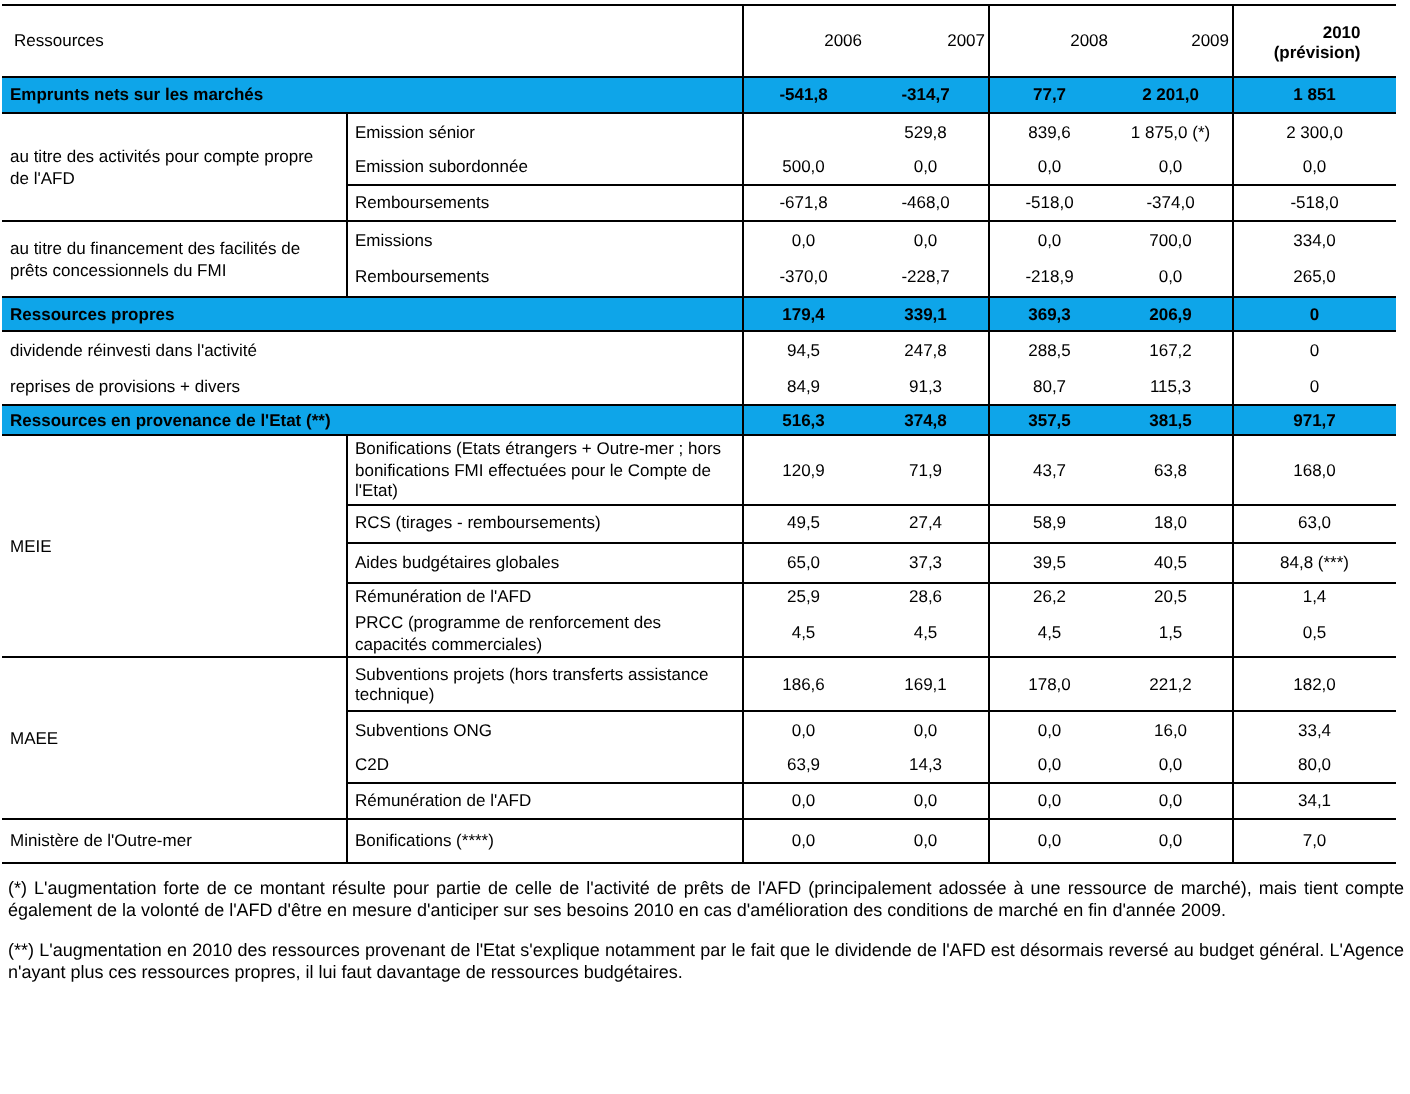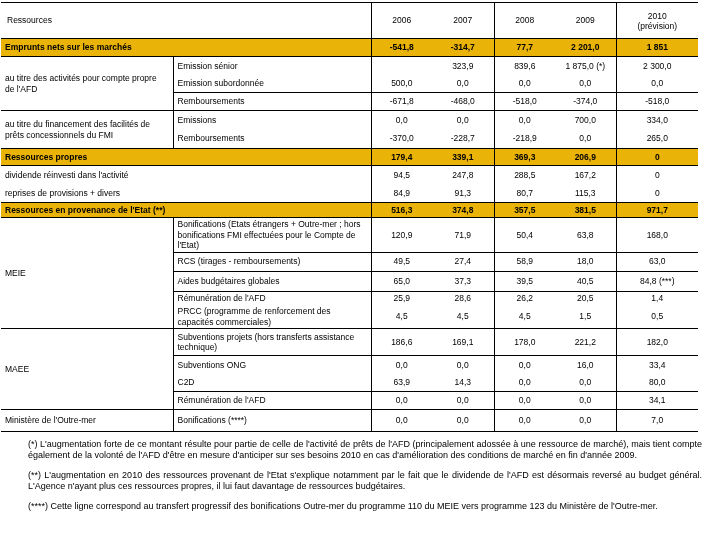--- a/index.html
+++ b/index.html
@@ -13,28 +13,28 @@
     border-collapse: collapse; table-layout: fixed;
     width: 697px; margin: 2px 0 0 1px;
   }
   td {
     font-size: 8.5px; line-height: 10.5px;
     vertical-align: middle; overflow: hidden;
     padding: 1px 3px;
   }
   td.lab  { text-align: left; padding-left: 4px; padding-right: 7px; }
   td.v    { text-align: center; padding-left: 1px; padding-right: 1px; }
-  td.hd   { text-align: center; }
+  td.hd   { text-align: right; }
   .b      { font-weight: bold; }
-  .g      { background: #eab308; }
+  .g      { background: #0ea5e9; }
   .bt     { border-top: 1px solid #000; margin-left: 28px; }
   .bb     { border-bottom: 1px solid #000; }
   .bl     { border-left: 1px solid #000; }
-  .narrow { width: 46px; margin: 0 auto; line-height: 10px; }
-  .fnotes { padding: 7px 3px 0 4px; margin-left: 24px; }
+  .narrow { width: 46px; margin: 0 auto; line-height: 10px; font-weight: bold; }
+  .fnotes { padding: 7px 3px 0 4px; }
   .fnotes p {
     margin: 0 0 9px 0; font-size: 9px; line-height: 11px;
     text-align: justify;
   }
 </style>
 </head>
 <body>
 
 <table class="res">
   <colgroup>
@@ -65,21 +65,21 @@
     <td class="v b g bb">-314,7</td>
     <td class="v b g bb bl">77,7</td>
     <td class="v b g bb">2 201,0</td>
     <td class="v b g bb bl">1 851</td>
   </tr>
 
   <tr style="height:18px">
     <td rowspan="3" class="lab bb">au titre des activités pour compte propre de l'AFD</td>
     <td class="lab bl">Emission sénior</td>
     <td class="v bl"></td>
-    <td class="v">323,9</td>
+    <td class="v">529,8</td>
     <td class="v bl">839,6</td>
     <td class="v">1 875,0 (*)</td>
     <td class="v bl">2 300,0</td>
   </tr>
 
   <tr style="height:18px">
     <td class="lab bl bb">Emission subordonnée</td>
     <td class="v bl bb">500,0</td>
     <td class="v bb">0,0</td>
     <td class="v bl bb">0,0</td>
@@ -149,21 +149,21 @@
     <td class="v b g bb bl">357,5</td>
     <td class="v b g bb">381,5</td>
     <td class="v b g bb bl">971,7</td>
   </tr>
 
   <tr style="height:34px">
     <td rowspan="5" class="lab bb">MEIE</td>
     <td class="lab bl bb">Bonifications (Etats étrangers + Outre-mer ; hors bonifications FMI effectuées pour le Compte de l'Etat)</td>
     <td class="v bl bb">120,9</td>
     <td class="v bb">71,9</td>
-    <td class="v bl bb">50,4</td>
+    <td class="v bl bb">43,7</td>
     <td class="v bb">63,8</td>
     <td class="v bl bb">168,0</td>
   </tr>
 
   <tr style="height:19px">
     <td class="lab bl bb">RCS (tirages - remboursements)</td>
     <td class="v bl bb">49,5</td>
     <td class="v bb">27,4</td>
     <td class="v bl bb">58,9</td>
     <td class="v bb">18,0</td>
@@ -242,14 +242,13 @@
     <td class="v bl bb">0,0</td>
     <td class="v bb">0,0</td>
     <td class="v bl bb">7,0</td>
   </tr>
 </tbody>
   </table>
 
 <div class="fnotes">
   <p>(*) L'augmentation forte de ce montant résulte pour partie de celle de l'activité de prêts de l'AFD (principalement adossée à une ressource de marché), mais tient compte également de la volonté de l'AFD d'être en mesure d'anticiper sur ses besoins 2010 en cas  d'amélioration des conditions de marché en fin d'année 2009.</p>
   <p>(**) L'augmentation en 2010 des ressources provenant de l'Etat s'explique notamment par le fait que le dividende de l'AFD est désormais reversé au budget général. L'Agence n'ayant plus ces ressources propres, il lui faut davantage de ressources budgétaires.</p>
-  <p>(****) Cette ligne correspond au transfert progressif des bonifications Outre-mer du programme 110 du MEIE vers programme 123 du Ministère de l'Outre-mer.</p>
 </div>
 
 </body></html>

